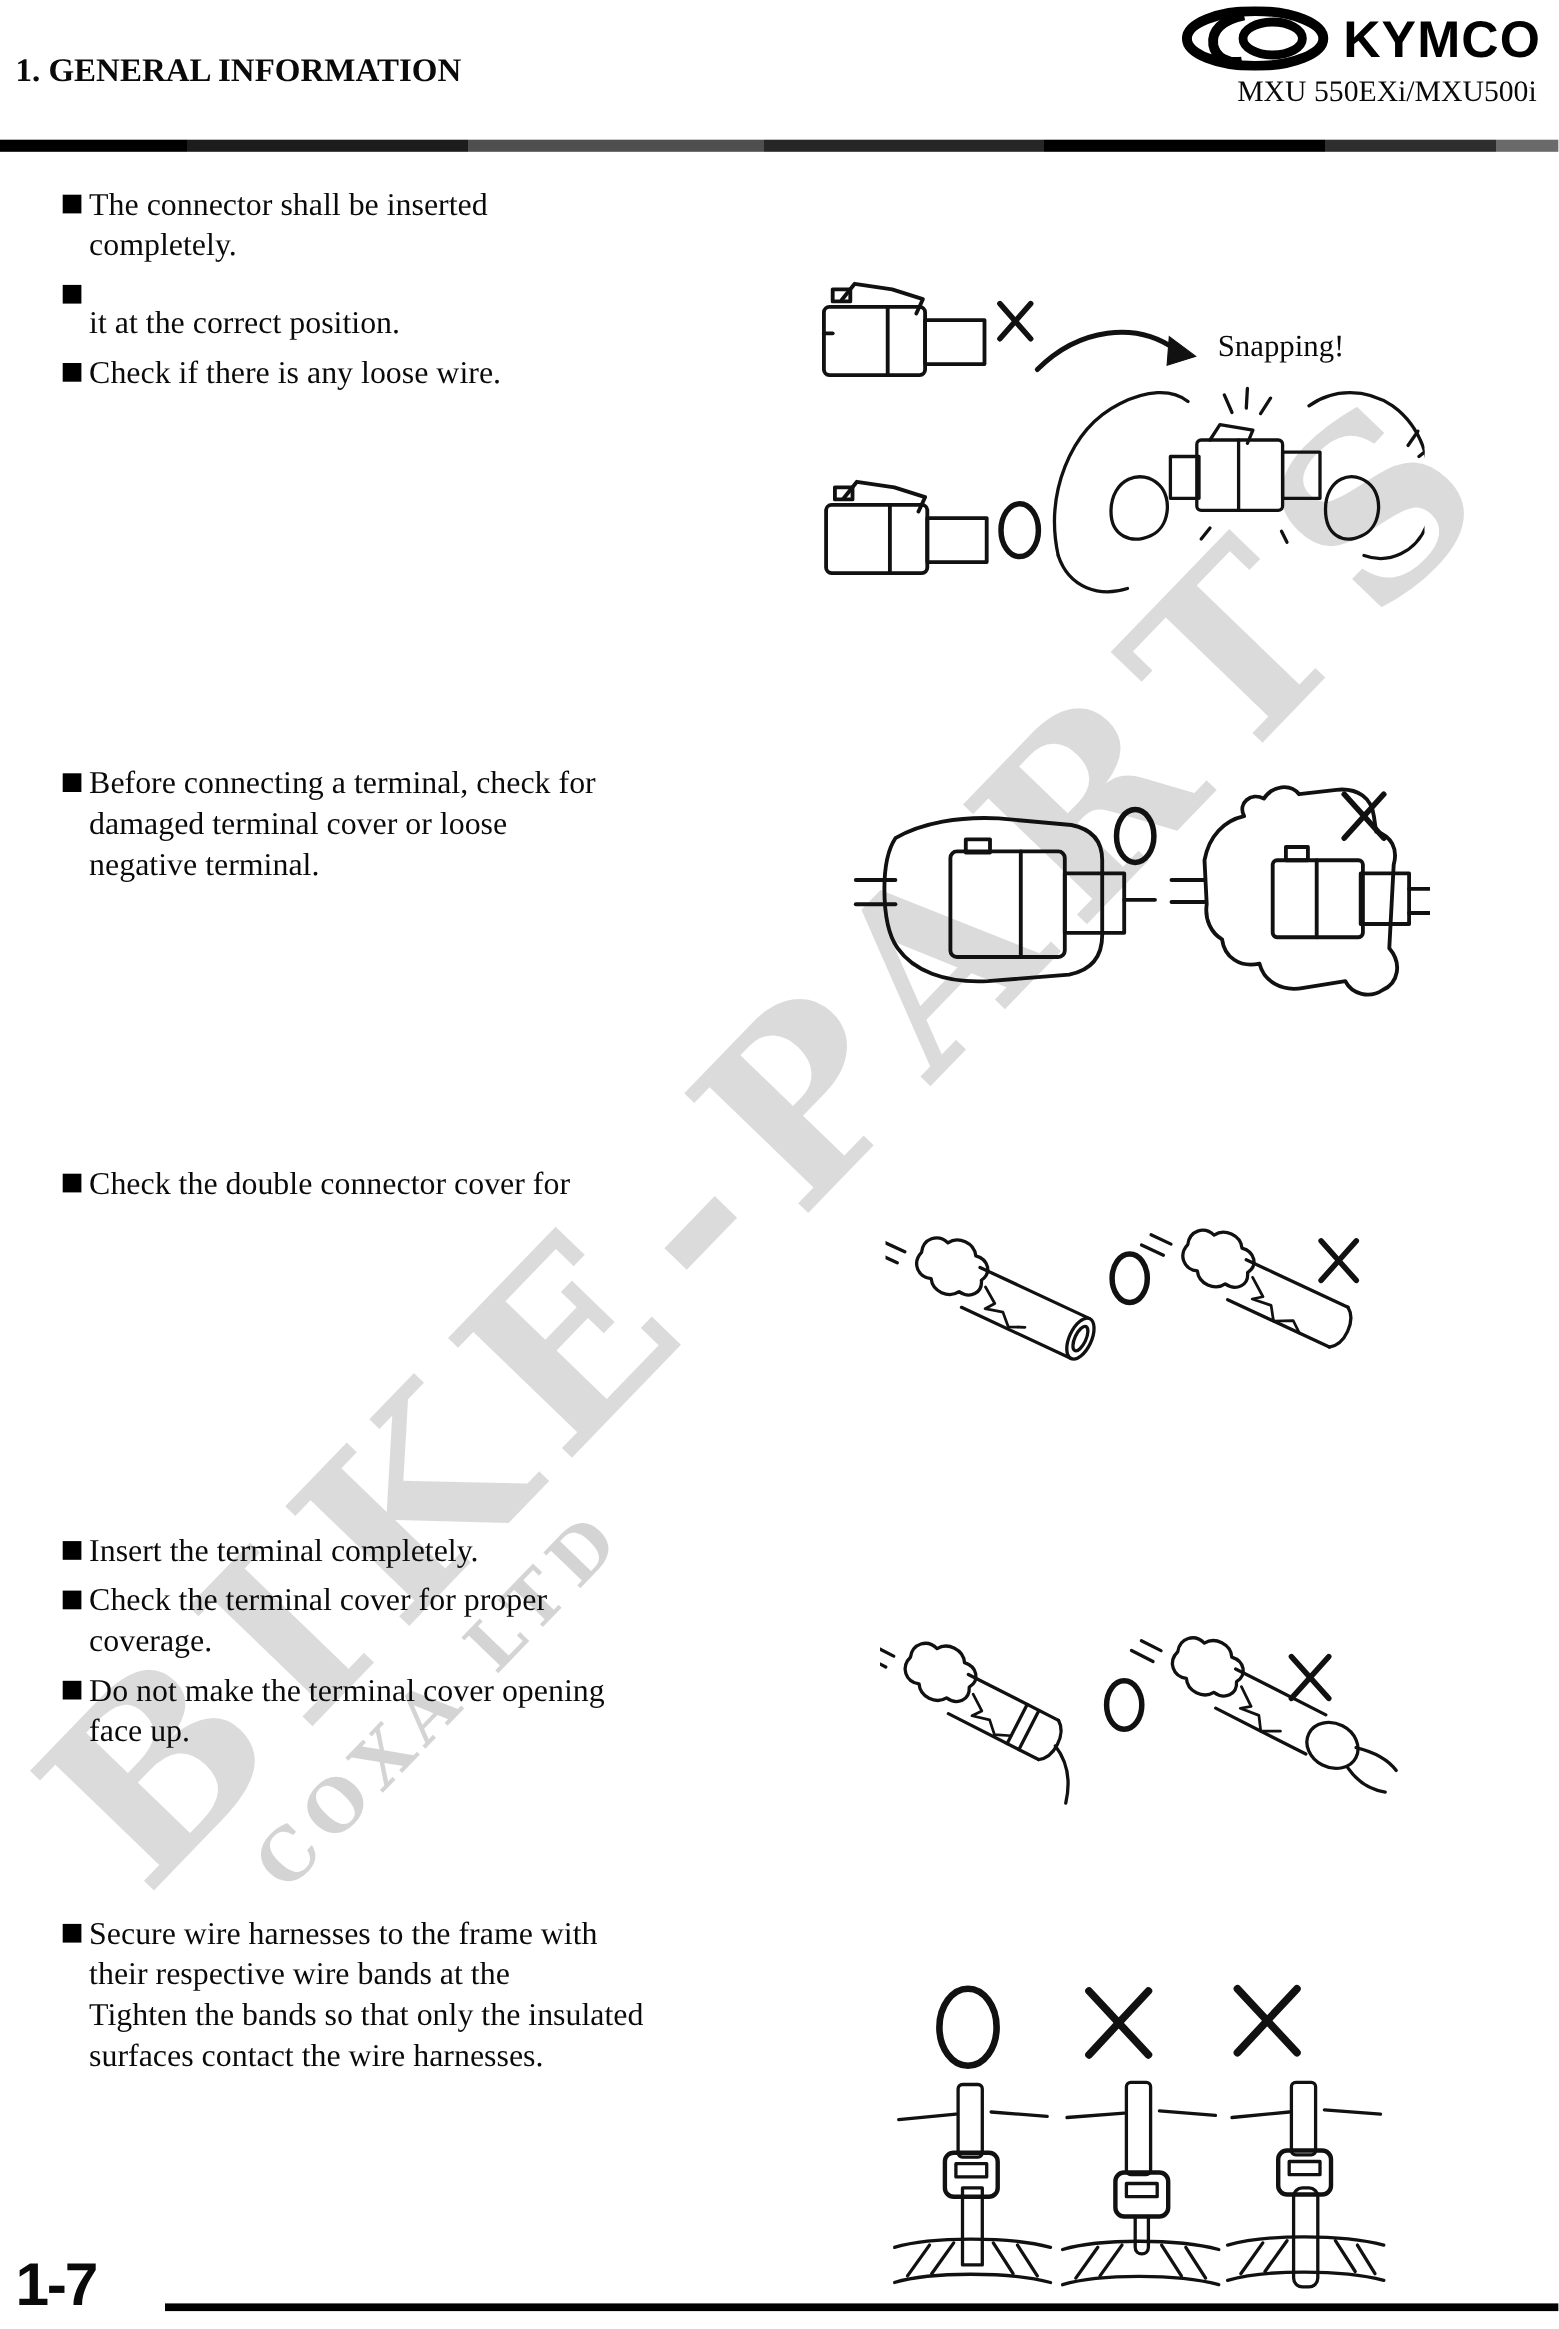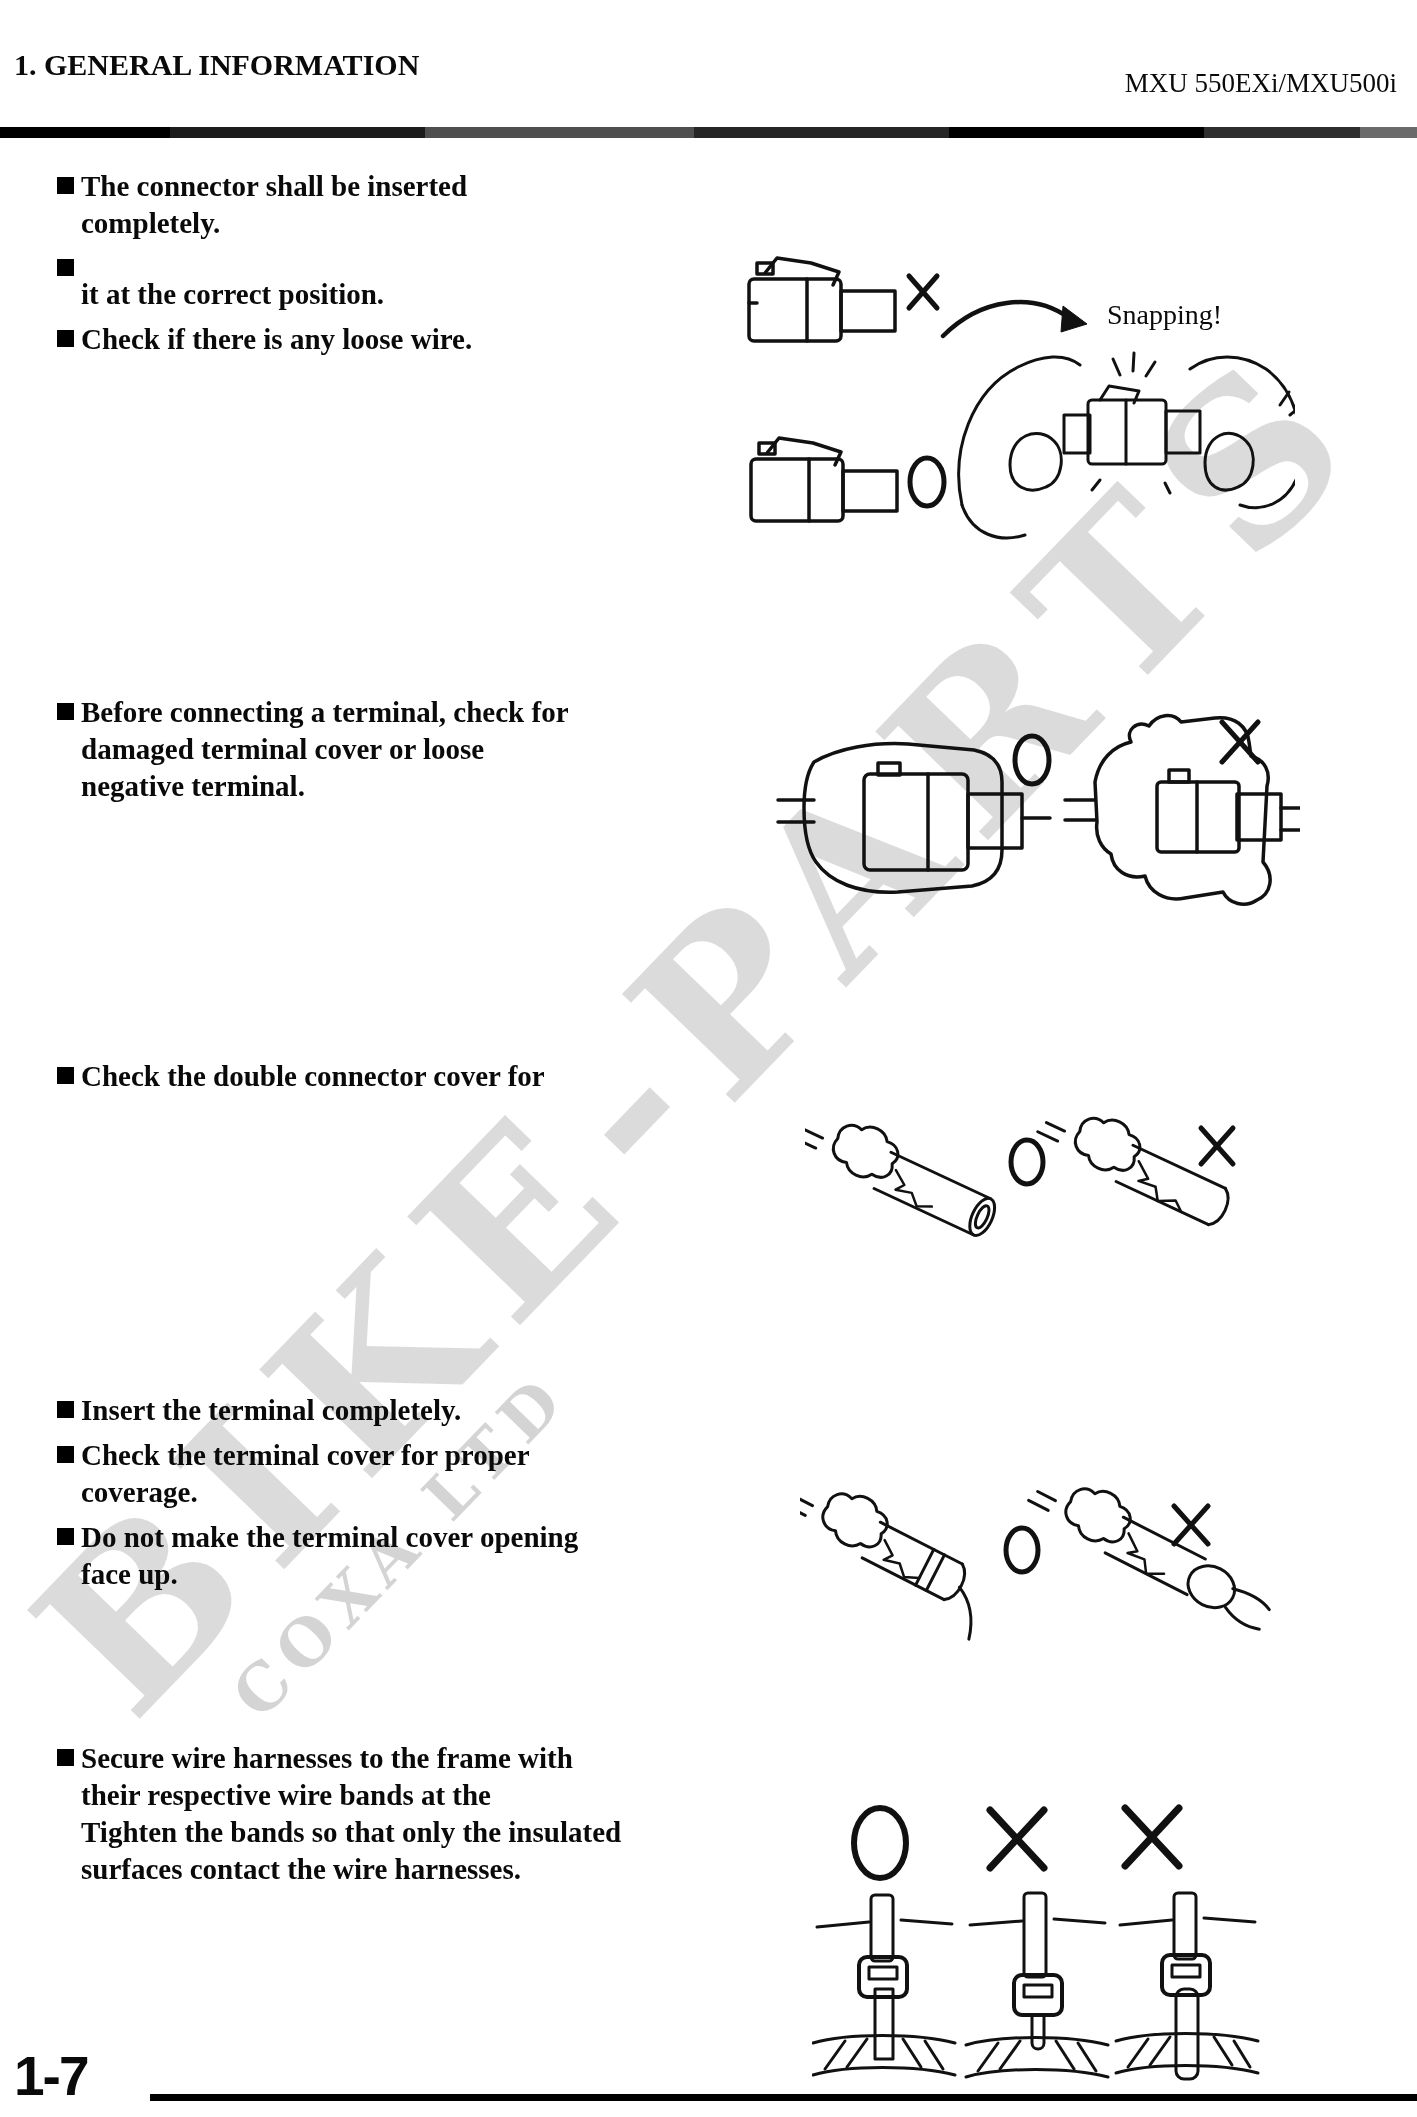--- a/index.html
+++ b/index.html
@@ -18,21 +18,21 @@
   .logo-text{font-family:"Liberation Sans",sans-serif;font-weight:bold;font-size:47px;
       letter-spacing:1px;color:#000;}
   .title{left:14px;top:48px;font-size:30px;font-weight:bold;letter-spacing:0px;}
   .model{right:20px;top:68px;font-size:27px;font-weight:normal;}
   .hrule{left:0;top:127px;width:1417px;height:11px;
       background:linear-gradient(90deg,#000 0%,#000 12%,#1c1c1c 12%,#1c1c1c 30%,
       #4f4f4f 30%,#4f4f4f 49%,#262626 49%,#262626 67%,#000 67%,#000 85%,
       #2e2e2e 85%,#2e2e2e 96%,#6a6a6a 96%);}
   
   .sec{position:absolute;left:57px;width:680px;z-index:1;}
-  .item{margin:0 0 8px 0;font-weight:bold;}
+  .item{margin:0 0 8px 0;}
   .ln{font-size:29px;line-height:37px;display:flex;align-items:flex-start;}
   .ln .sq{width:17px;height:17px;background:#000;flex:none;margin:9px 7px 0 0;}
   .ln.cont{padding-left:24px;}
   
   .illus{position:absolute;z-index:1;}
   .illus path,.illus rect,.illus ellipse,.illus line,.illus circle,.illus polyline{
       stroke:#111;fill:none;stroke-linecap:round;stroke-linejoin:round;}
   .illus text{fill:#0a0a0a;stroke:none;font-family:"Liberation Serif",serif;}
   
   .pgnum{left:14px;top:2044px;font-family:"Liberation Sans",sans-serif;
@@ -40,20 +40,28 @@
   .frule{left:150px;top:2094px;width:1267px;height:7px;background:#000;}
 </style>
 </head>
 <body>
 
 <div class="page">
 
   <div class="wm wm-main">BIKE-PARTS</div>
   <div class="wm wm-sub">COXA LTD</div>
 
+  <div class="fg logo" style="position:absolute;">
+    <svg width="140" height="58" viewBox="0 0 140 58">
+      <ellipse cx="70" cy="29" rx="62" ry="25" stroke="#000" stroke-width="9" fill="none"></ellipse>
+      <ellipse cx="86" cy="29" rx="27" ry="15" stroke="#000" stroke-width="8" fill="none"></ellipse>
+      <path d="M60,8 C40,12 30,22 32,35 C34,46 45,52 58,50" stroke="#000" stroke-width="9" fill="none"></path>
+    </svg>
+    <span class="logo-text">KYMCO</span>
+  </div>
   <div class="fg title">1. GENERAL INFORMATION</div>
   <div class="fg model">MXU 550EXi/MXU500i</div>
   <div class="fg hrule"></div>
 
   <div class="sec" style="top:168px;">
     <div class="item">
       <div class="ln">
           <span class="sq"></span>
           <span>The connector shall be inserted</span>
         </div>

